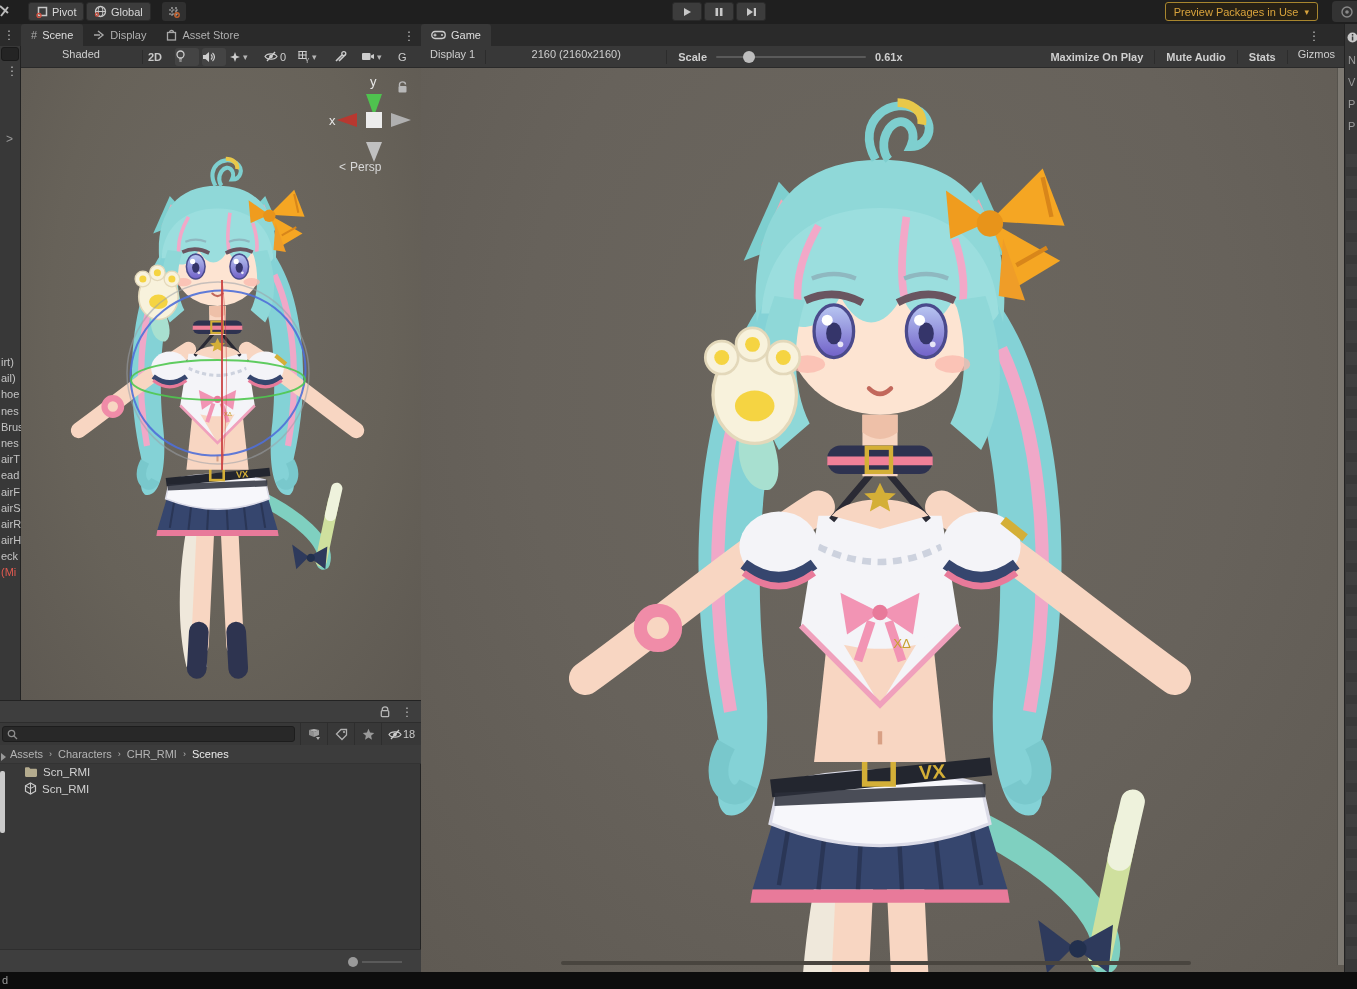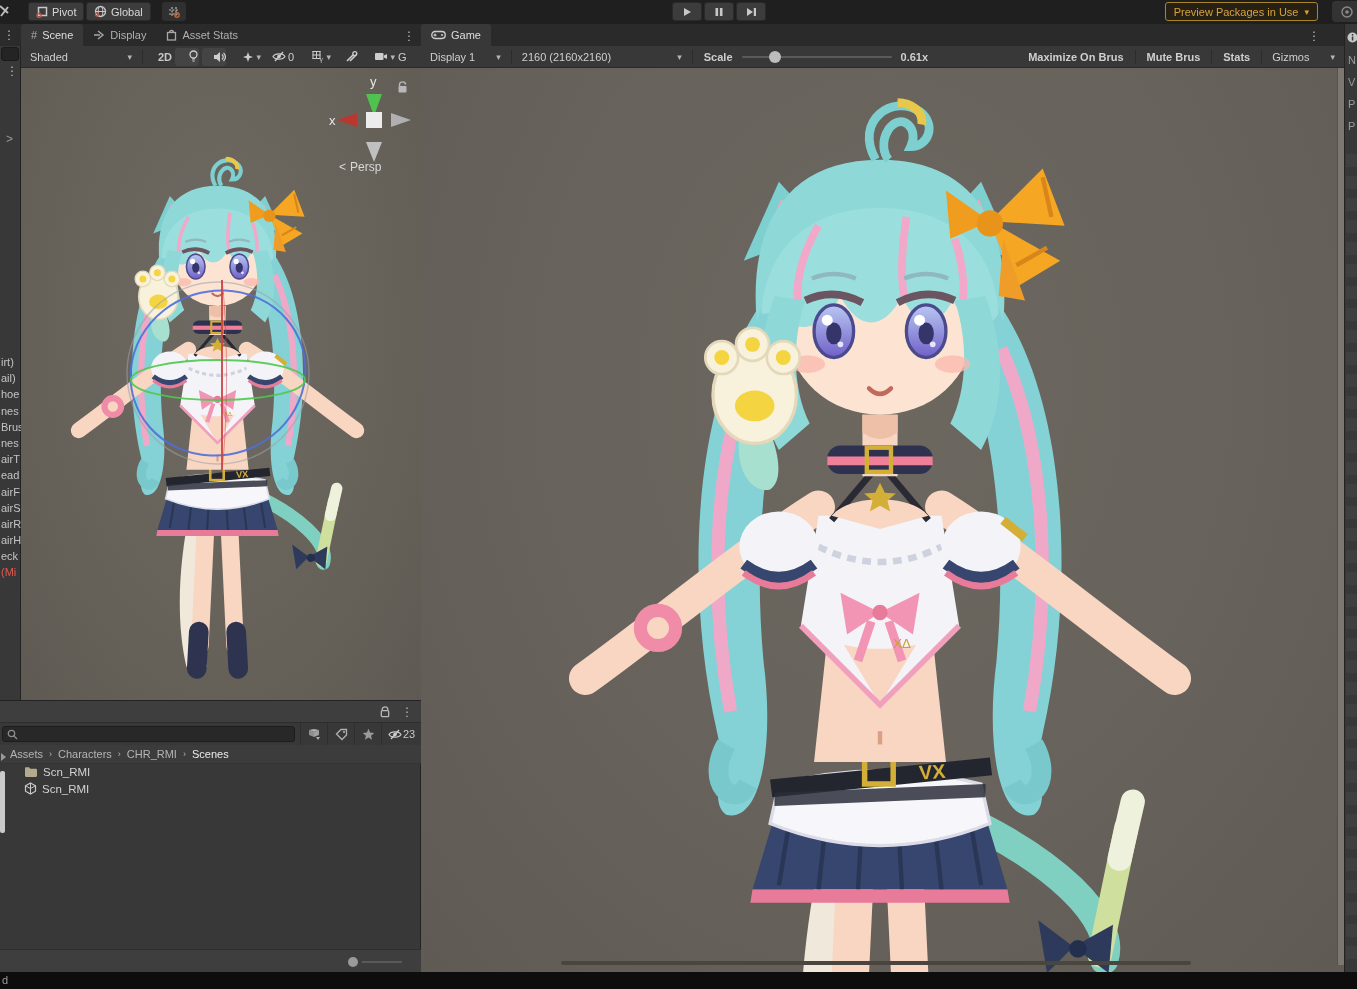--- a/index.html
+++ b/index.html
@@ -34,23 +34,23 @@
   .hier-row { height:16.2px; line-height:16.2px; font-size:11px; color:#c4c4c4; white-space:nowrap; overflow:hidden; padding-left:1px; }
   .hier-row.missing { color:#e05a50; }
 
   
   .tabstrip { position:absolute; left:0; top:0; right:0; height:22px; background:#2a2a2a; display:flex; align-items:flex-end; }
   .tab { height:22px; display:flex; align-items:center; gap:5px; padding:0 10px; color:#b0b0b0; border-radius:3px 3px 0 0; }
   .tab.active { background:#383838; color:#dedede; }
   .ptoolbar { position:absolute; left:0; top:22px; right:0; height:22px; background:#383838; border-bottom:1px solid #2a2a2a;
               display:flex; align-items:center; padding:0 4px; gap:3px; color:#cfcfcf; overflow:hidden; }
   .vsep { width:1px; height:14px; background:#2c2c2c; margin:0 2px; }
-  .dd { display:flex; align-items:center; gap:21px; padding:0 5px; height:18px; border-radius:3px; }
+  .dd { display:flex; align-items:center; gap:21px; padding:0 5px; height:18px; border-radius:3px;flex-direction:column; }
   .arrow { color:#b5b5b5; font-size:9px; }
-  .icon-btn { width:24px; height:18px; display:flex; align-items:center; justify-content:flex-end; gap:2px; border-radius:3px; }
+  .icon-btn { width:24px; height:18px; display:flex; align-items:center; justify-content:flex-start; gap:2px; border-radius:3px; }
 
   
   #scene-panel { left:21px; top:24px; width:400px; height:676px; background:#383838; }
   #scene-viewport { position:absolute; left:0; top:44px; width:400px; height:632px; overflow:hidden;
        background:radial-gradient(ellipse at 50% 40%, #6e6962 0%, #676259 60%, #5e5952 100%); }
   #persp-label { position:absolute; left:318px; top:92px; color:#d8d8d8; font-size:12px; display:flex; gap:4px; align-items:center; }
 
   
   #game-panel { left:421px; top:24px; width:923px; height:948px; background:#383838; }
   #game-viewport { position:absolute; left:0; top:44px; width:923px; height:904px; overflow:hidden;
@@ -320,21 +320,21 @@
         <svg width="12" height="10" viewBox="0 0 12 10">
           <path d="M1,5 h6 M5,1 l5,4 -5,4" stroke="#a8a8a8" stroke-width="1.4" fill="none"></path>
         </svg>
         <span>Display</span>
       </div>
       <div class="tab">
         <svg width="11" height="12" viewBox="0 0 11 12">
           <rect x="1.5" y="3.5" width="8" height="7.5" fill="none" stroke="#a8a8a8" stroke-width="1.3"></rect>
           <path d="M3.5,3.5 C3.5,0.8 7.5,0.8 7.5,3.5" fill="none" stroke="#a8a8a8" stroke-width="1.3"></path>
         </svg>
-        <span>Asset Stats</span>
+        <span>Asset Store</span>
       </div>
       <span class="kebab abs" style="right:6px;top:6px">⋮</span>
     </div>
 
     <div class="ptoolbar">
       <div class="dd" style="width:112px;justify-content:space-between">
         <span>Shaded</span>
         <span class="arrow">▾</span>
       </div>
       <div class="vsep"></div>
@@ -446,23 +446,23 @@
         <span>2160 (2160x2160)</span>
         <span class="arrow">▾</span>
       </div>
       <div class="vsep"></div>
       <span class="rt-label">Scale</span>
       <div id="scale-track">
         <div id="scale-thumb"></div>
       </div>
       <span class="rt-label">0.61x</span>
       <div style="flex:1"></div>
-      <span class="rt-label">Maximize On Brus</span>
+      <span class="rt-label">Maximize On Play</span>
       <div class="vsep"></div>
-      <span class="rt-label">Mute Brus</span>
+      <span class="rt-label">Mute Audio</span>
       <div class="vsep"></div>
       <span class="rt-label">Stats</span>
       <div class="vsep"></div>
       <div class="dd">
         <span>Gizmos</span>
         <span class="arrow">▾</span>
       </div>
     </div>
 
     <div id="game-viewport">
@@ -507,21 +507,21 @@
         <svg width="13" height="13" viewBox="0 0 13 13">
           <path d="M6.5,0.8 L8.1,4.6 L12.2,5 L9.1,7.7 L10,11.7 L6.5,9.6 L3,11.7 L3.9,7.7 L0.8,5 L4.9,4.6 Z" fill="#9a9a9a"></path>
         </svg>
       </div>
       <div class="proj-tool" style="left:381px;width:40px">
         <svg width="14" height="11" viewBox="0 0 14 11">
           <path d="M1,5.5 C3,2 11,2 13,5.5 C11,9 3,9 1,5.5 Z" fill="none" stroke="#cdcdcd" stroke-width="1.2"></path>
           <circle cx="7" cy="5.5" r="1.8" fill="#cdcdcd"></circle>
           <path d="M11,1 L3,10" stroke="#cdcdcd" stroke-width="1.3"></path>
         </svg>
-        <span>23</span>
+        <span>18</span>
       </div>
     </div>
     <div id="breadcrumb">
       <span>Assets</span>
       <span class="arrow">›</span>
       <span>Characters</span>
       <span class="arrow">›</span>
       <span>CHR_RMI</span>
       <span class="arrow">›</span>
       <span class="crumb-last">Scenes</span>

